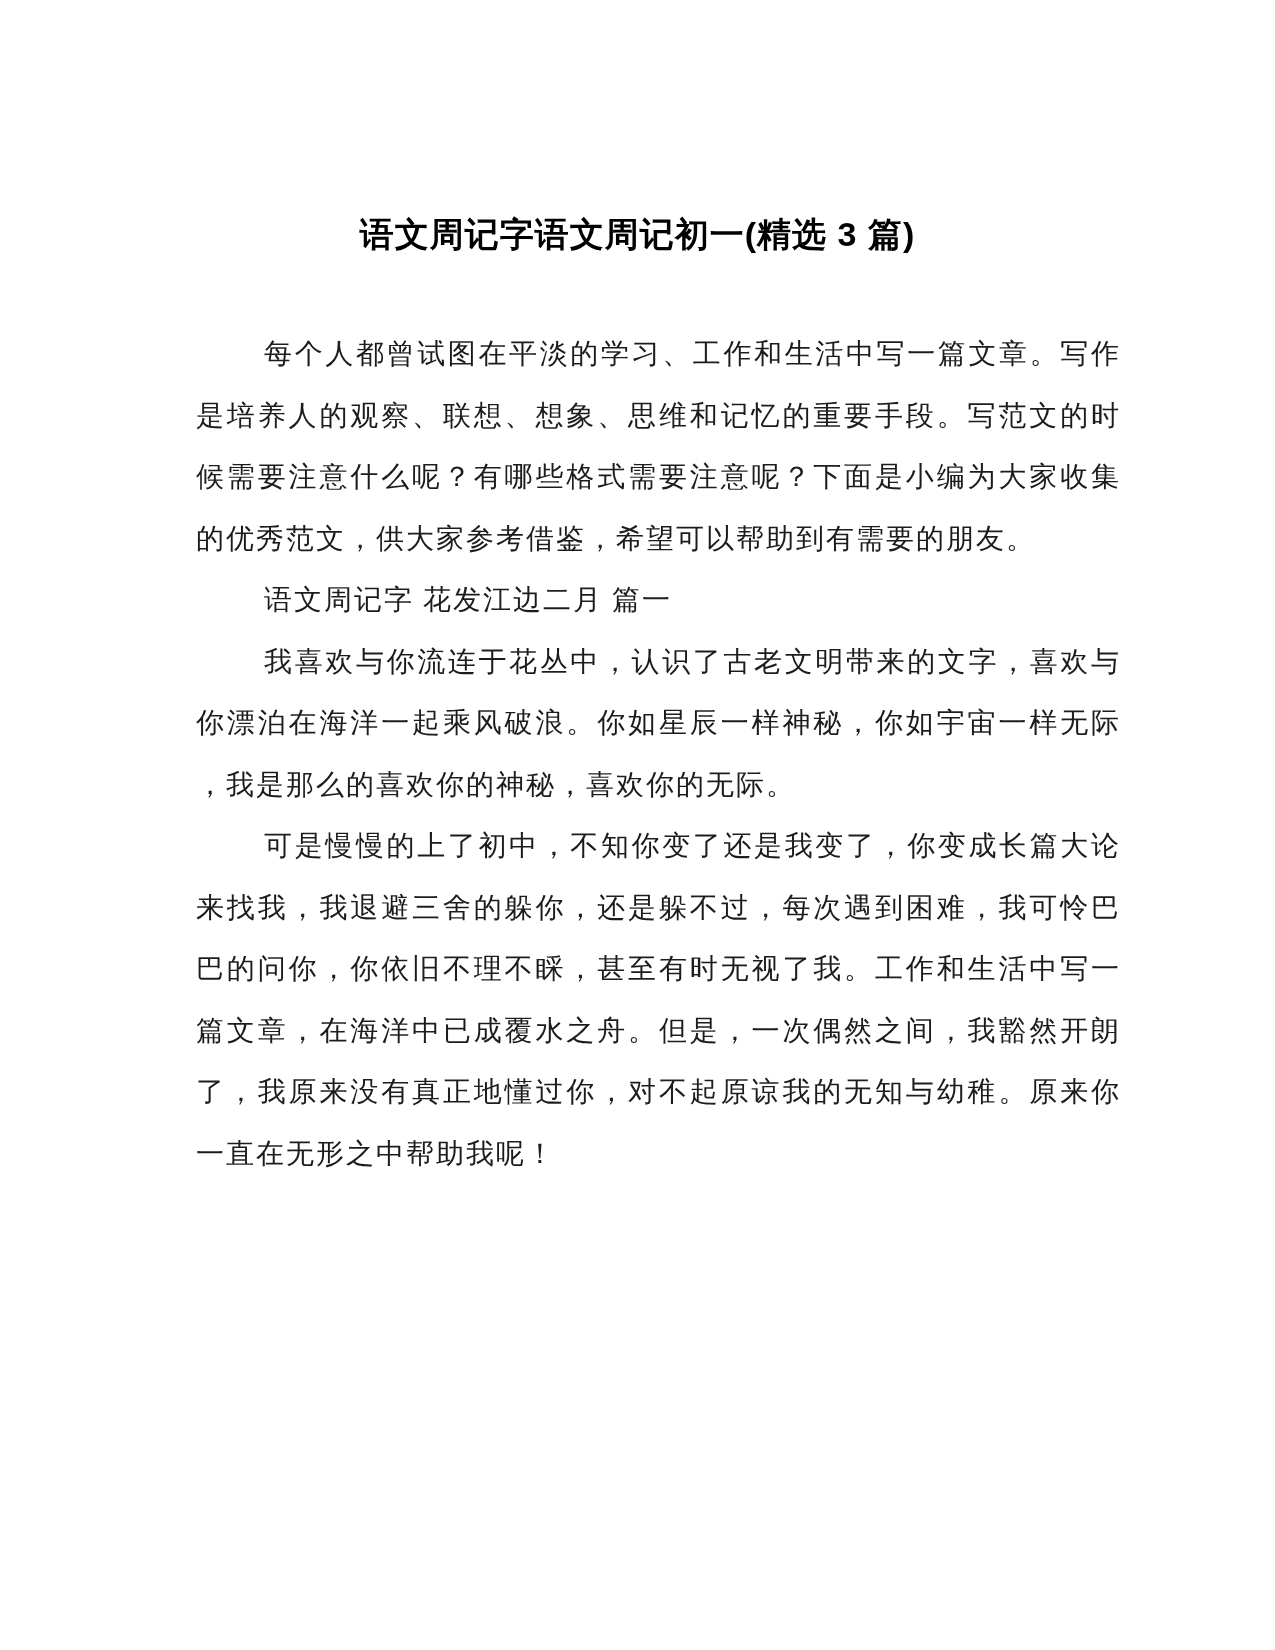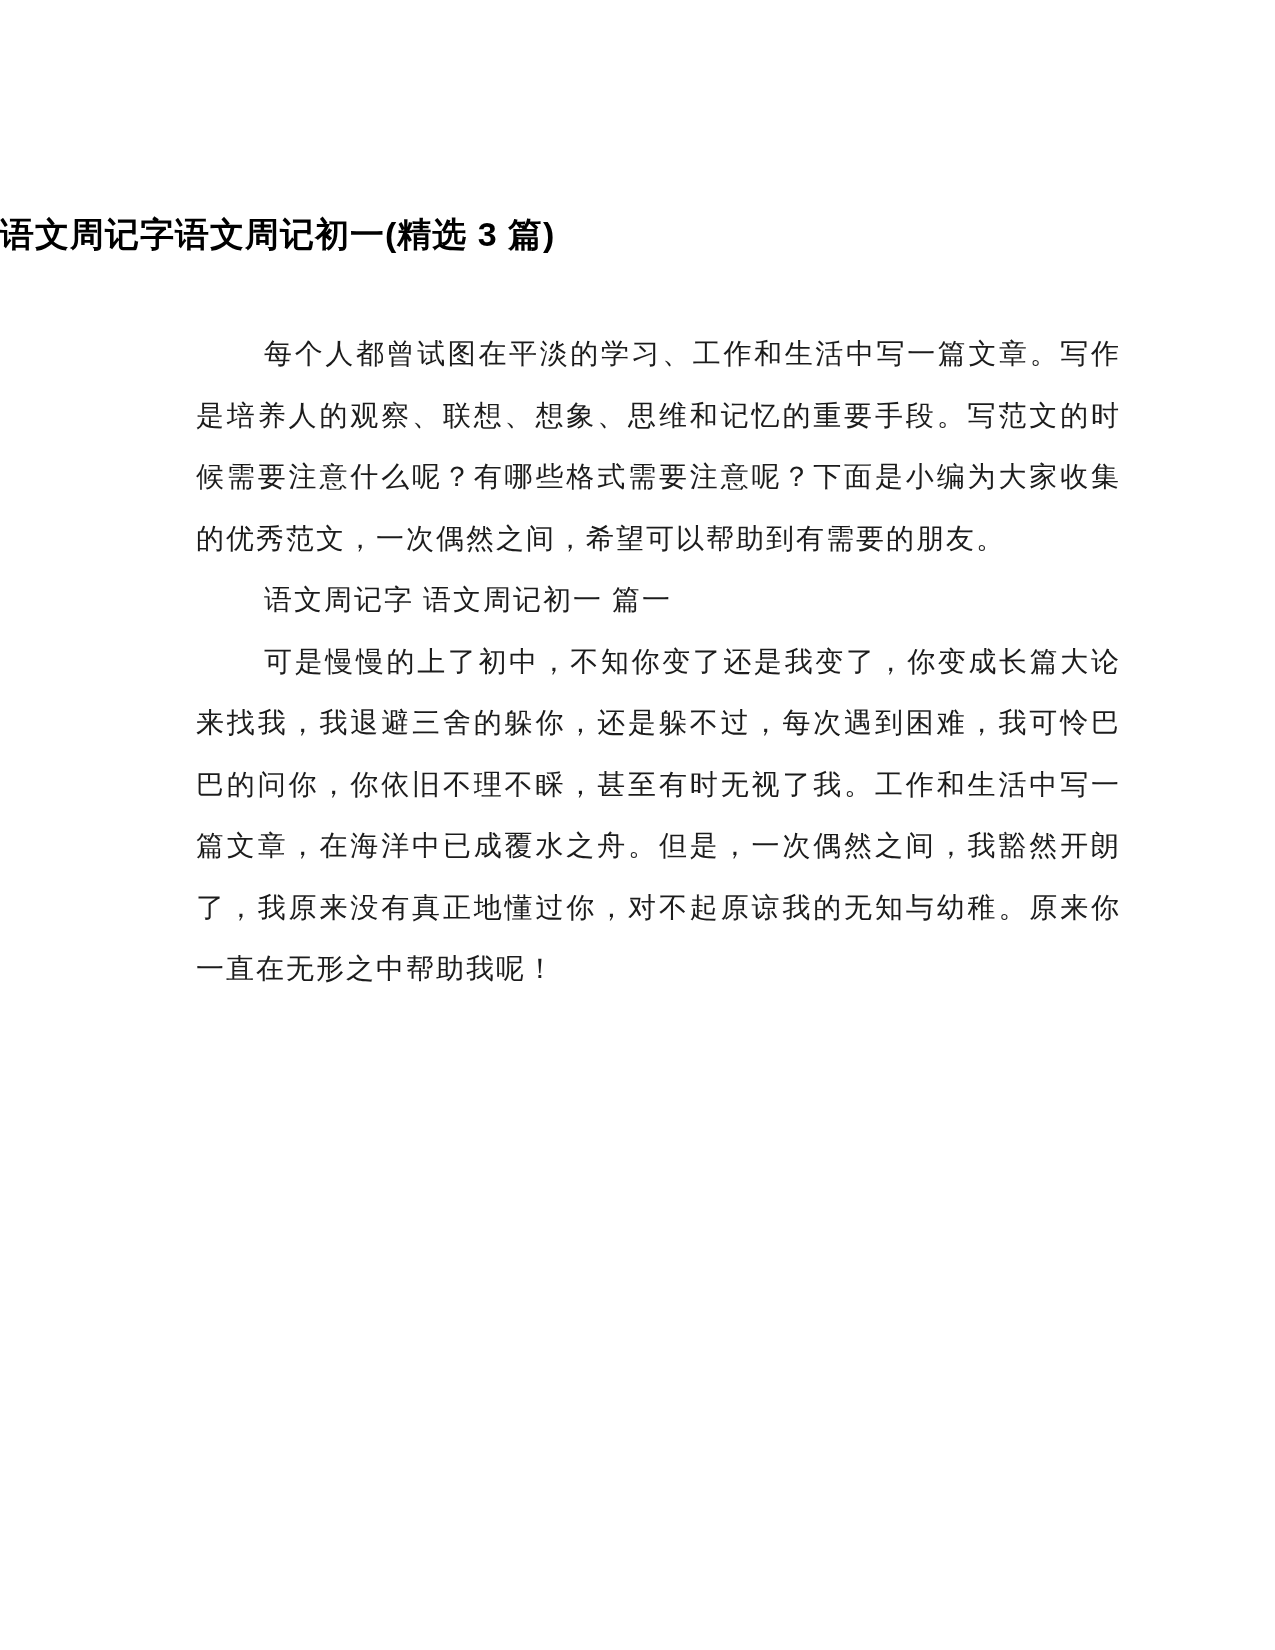--- a/index.html
+++ b/index.html
@@ -13,21 +13,21 @@
     height: 1650px;
     background: #ffffff;
     overflow: hidden;
     font-family: "Liberation Serif", serif;
   }
   .doc-title {
     position: absolute;
     top: 212px;
     left: 0;
     width: 1275px;
-    text-align: left;
+    text-align: center;
     font-family: "Liberation Sans", sans-serif;
     font-weight: 700;
     font-size: 34px;
     line-height: 44px;
     letter-spacing: 1px;
     color: #000000;
     white-space: nowrap;
   }
   .doc-body {
     position: absolute;
@@ -50,17 +50,18 @@
     font-weight: 400;
   }
 </style>
 </head>
 <body>
 
 <div class="page">
   <div class="doc-title">语文周记字语文周记初一(精选 3 篇)</div>
 
   <div class="doc-body">
-    <p>每个人都曾试图在平淡的学习、工作和生活中写一篇文章。写作是培养人的观察、联想、想象、思维和记忆的重要手段。写范文的时候需要注意什么呢？有哪些格式需要注意呢？下面是小编为大家收集的优秀范文，一次偶然之间，希望可以帮助到有需要的朋友。</p>
-    <p>语文周记字 语文周记初一 篇一</p>
+    <p>每个人都曾试图在平淡的学习、工作和生活中写一篇文章。写作是培养人的观察、联想、想象、思维和记忆的重要手段。写范文的时候需要注意什么呢？有哪些格式需要注意呢？下面是小编为大家收集的优秀范文，供大家参考借鉴，希望可以帮助到有需要的朋友。</p>
+    <p>语文周记字 花发江边二月 篇一</p>
+    <p>我喜欢与你流连于花丛中，认识了古老文明带来的文字，喜欢与你漂泊在海洋一起乘风破浪。你如星辰一样神秘，你如宇宙一样无际，我是那么的喜欢你的神秘，喜欢你的无际。</p>
     <p>可是慢慢的上了初中，不知你变了还是我变了，你变成长篇大论来找我，我退避三舍的躲你，还是躲不过，每次遇到困难，我可怜巴巴的问你，你依旧不理不睬，甚至有时无视了我。工作和生活中写一篇文章，在海洋中已成覆水之舟。但是，一次偶然之间，我豁然开朗了，我原来没有真正地懂过你，对不起原谅我的无知与幼稚。原来你一直在无形之中帮助我呢！</p>
   </div>
 </div>
 
 </body></html>

